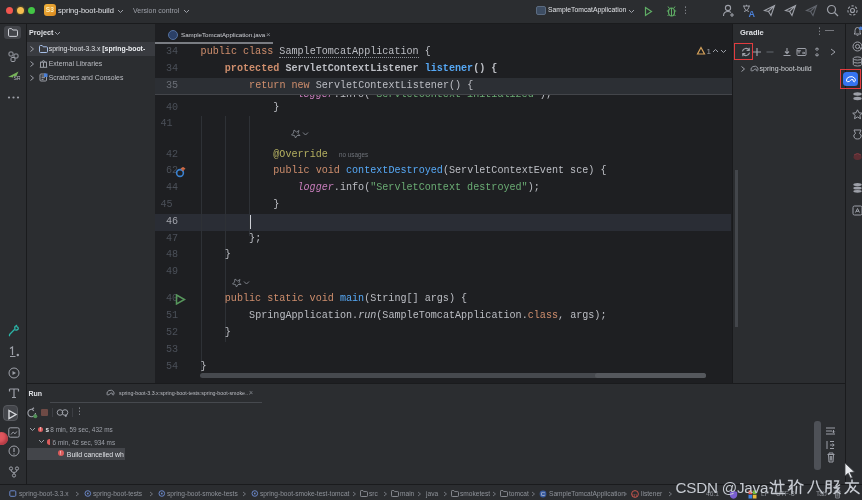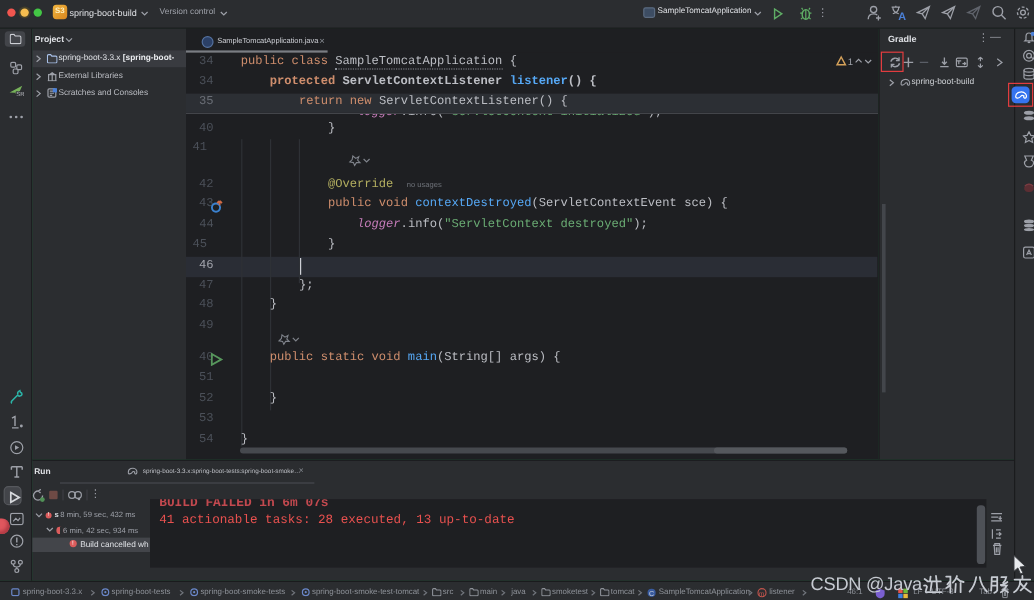--- a/index.html
+++ b/index.html
@@ -224,35 +224,36 @@
 
     <div class="abs" style="left:45.9px;top:92px;width:1px;height:256px;background:#2e3136;"></div>
     <div class="abs" style="left:70.1px;top:92px;width:1px;height:226px;background:#2e3136;"></div>
     <div class="abs" style="left:94.4px;top:92px;width:1px;height:120px;background:#2e3136;"></div>
     <div class="abs mono nw" style="left:142.5px;top:63.0px;height:16.8px;line-height:16.8px;font-size:10.1px;"><span style="color:#c77dbb;font-style:italic;">logger</span><span style="color:#bcbec4;">.info(</span><span style="color:#6aab73;">"ServletContext initialized"</span><span style="color:#bcbec4;">);</span></div>
     <div class="abs mono" style="left:0;top:75.6px;width:23px;height:16.8px;line-height:16.8px;font-size:10.1px;color:#4b5059;text-align:right;">40</div>
       <div class="abs mono nw" style="left:118.3px;top:75.6px;height:16.8px;line-height:16.8px;font-size:10.1px;"><span style="color:#bcbec4;">}</span></div>
     <div class="abs mono" style="left:0;top:92.4px;width:23px;height:16.8px;line-height:16.8px;font-size:10.1px;color:#4b5059;text-align:center;">41</div>
     <div class="abs mono" style="left:0;top:122.6px;width:23px;height:16.8px;line-height:16.8px;font-size:10.1px;color:#4b5059;text-align:right;">42</div>
       <div class="abs mono nw" style="left:118.3px;top:122.6px;height:16.8px;line-height:16.8px;font-size:10.1px;"><span style="color:#b3ae60;">@Override</span></div>
-    <div class="abs mono" style="left:0;top:139.4px;width:23px;height:16.8px;line-height:16.8px;font-size:10.1px;color:#4b5059;text-align:right;">43</div>
+    <div class="abs mono" style="left:0;top:139.4px;width:23px;height:16.8px;line-height:16.8px;font-size:10.1px;color:#4b5059;text-align:right;">62</div>
       <div class="abs mono nw" style="left:118.3px;top:139.4px;height:16.8px;line-height:16.8px;font-size:10.1px;"><span style="color:#cf8e6d;">public void </span><span style="color:#56a8f5;">contextDestroyed</span><span style="color:#bcbec4;">(ServletContextEvent sce) {</span></div>
     <div class="abs mono" style="left:0;top:156.2px;width:23px;height:16.8px;line-height:16.8px;font-size:10px;color:#4b5059;text-align:right;">44</div>
       <div class="abs mono nw" style="left:142.5px;top:156.2px;height:16.8px;line-height:16.8px;font-size:10.1px;"><span style="color:#c77dbb;font-style:italic;">logger</span><span style="color:#bcbec4;">.info(</span><span style="color:#6aab73;">"ServletContext destroyed"</span><span style="color:#bcbec4;">);</span></div>
     <div class="abs mono" style="left:0;top:173.0px;width:23px;height:16.8px;line-height:16.8px;font-size:10.1px;color:#4b5059;text-align:center;">45</div>
       <div class="abs mono nw" style="left:118.3px;top:173.0px;height:16.8px;line-height:16.8px;font-size:10.1px;"><span style="color:#bcbec4;">}</span></div>
     <div class="abs mono" style="left:0;top:189.8px;width:23px;height:16.8px;line-height:16.8px;font-size:10.1px;color:#a1a3ab;text-align:right;">46</div>
     <div class="abs mono" style="left:0;top:206.6px;width:23px;height:16.8px;line-height:16.8px;font-size:10.1px;color:#4b5059;text-align:right;">47</div>
       <div class="abs mono nw" style="left:94.1px;top:206.6px;height:16.8px;line-height:16.8px;font-size:10.1px;"><span style="color:#bcbec4;">};</span></div>
     <div class="abs mono" style="left:0;top:223.4px;width:23px;height:16.8px;line-height:16.8px;font-size:10.1px;color:#4b5059;text-align:right;">48</div>
       <div class="abs mono nw" style="left:69.8px;top:223.4px;height:16.8px;line-height:16.8px;font-size:10.1px;"><span style="color:#bcbec4;">}</span></div>
     <div class="abs mono" style="left:0;top:240.2px;width:23px;height:16.8px;line-height:16.8px;font-size:10.1px;color:#4b5059;text-align:right;">49</div>
     <div class="abs mono" style="left:0;top:267.0px;width:23px;height:16.8px;line-height:16.8px;font-size:10.1px;color:#4b5059;text-align:right;">40</div>
       <div class="abs mono nw" style="left:69.8px;top:267.0px;height:16.8px;line-height:16.8px;font-size:10.1px;"><span style="color:#cf8e6d;">public static void </span><span style="color:#56a8f5;">main</span><span style="color:#bcbec4;">(String[] args) {</span></div>
     <div class="abs mono" style="left:0;top:284.2px;width:23px;height:16.8px;line-height:16.8px;font-size:10.1px;color:#4b5059;text-align:right;">51</div>
+      <div class="abs mono nw" style="left:94.1px;top:284.2px;height:16.8px;line-height:16.8px;font-size:10.1px;"><span style="color:#bcbec4;">SpringApplication.</span><span style="color:#bcbec4;font-style:italic;">run</span><span style="color:#bcbec4;">(SampleTomcatApplication.</span><span style="color:#cf8e6d;">class</span><span style="color:#bcbec4;">, args);</span></div>
     <div class="abs mono" style="left:0;top:301.0px;width:23px;height:16.8px;line-height:16.8px;font-size:10.1px;color:#4b5059;text-align:right;">52</div>
       <div class="abs mono nw" style="left:69.8px;top:301.0px;height:16.8px;line-height:16.8px;font-size:10.1px;"><span style="color:#bcbec4;">}</span></div>
     <div class="abs mono" style="left:0;top:317.8px;width:23px;height:16.8px;line-height:16.8px;font-size:10.1px;color:#4b5059;text-align:right;">53</div>
     <div class="abs mono" style="left:0;top:334.6px;width:23px;height:16.8px;line-height:16.8px;font-size:10.1px;color:#4b5059;text-align:right;">54</div>
       <div class="abs mono nw" style="left:45.6px;top:334.6px;height:16.8px;line-height:16.8px;font-size:10.1px;"><span style="color:#bcbec4;">}</span></div>
 
     <div class="abs" style="left:94.5px;top:191.3px;width:1px;height:14px;background:#ced0d6;"></div>
 
     <div class="abs" style="left:20px;top:142px;">
         <svg width="12" height="12">
@@ -465,24 +466,20 @@
         </svg>
       </div>
     <div class="abs" style="left:20px;top:55.2px;width:5.6px;height:5.6px;border-radius:50%;background:#db5c5c;"></div>
     <div class="abs" style="left:22.8px;top:55.2px;width:2.8px;height:5.6px;background:#2b2d30;border-radius:0 50% 50% 0;"></div>
     <div class="abs nw" style="left:25.6px;top:54.5px;font-size:6.4px;color:#9da0a8;">6 min, 42 sec, 934 ms</div>
     <div class="abs" style="left:0;top:64px;width:98px;height:12px;background:#43454a;"></div>
     <div class="abs" style="left:31px;top:66.2px;width:6px;height:6px;border-radius:50%;background:#db5c5c;"></div>
     <div class="abs" style="left:33.1px;top:66px;font-size:5.2px;color:#fff;">!</div>
     <div class="abs nw" style="left:39.8px;top:66.5px;font-size:6.9px;color:#dfe1e5;">Build cancelled wh</div>
 
-    <div class="abs" style="left:98px;top:32px;width:697px;height:57px;background:#1e1f22;overflow:hidden;">
-      <div class="abs mono nw" style="left:7.7px;top:-4px;height:16px;line-height:16px;font-size:10.7px;font-weight:bold;color:#c2494f;">BUILD FAILED in 6m 07s</div>
-      <div class="abs mono nw" style="left:7.7px;top:10.5px;height:15px;line-height:15px;font-size:10.5px;color:#e8514f;">41 actionable tasks: 28 executed, 13 up-to-date</div>
-    </div>
     <div class="abs" style="left:786.5px;top:37px;width:7px;height:49px;border-radius:3px;background:#4e5157;"></div>
     <div class="abs" style="left:798px;top:42px;">
         <svg width="11" height="10">
           <path d="M1 2 L10 2 M1 5 L7 5 M1 8 L10 8 M8.5 4 L8.5 6.5 M7.3 5.5 L8.5 6.8 L9.7 5.5" fill="none" stroke="#9da0a8"></path>
         </svg>
       </div>
     <div class="abs" style="left:798px;top:56px;">
         <svg width="11" height="10">
           <path d="M2 1 L2 9 M5 5 L9 5 M7.5 3.5 L9.2 5 L7.5 6.5 M5 1.5 L9 1.5 M5 8.5 L9 8.5" fill="none" stroke="#9da0a8"></path>
         </svg>

